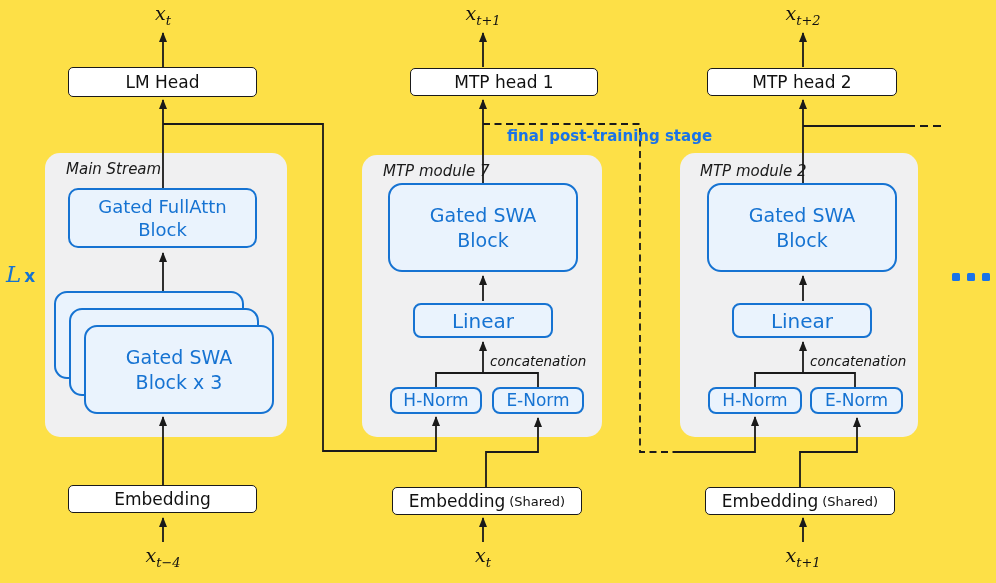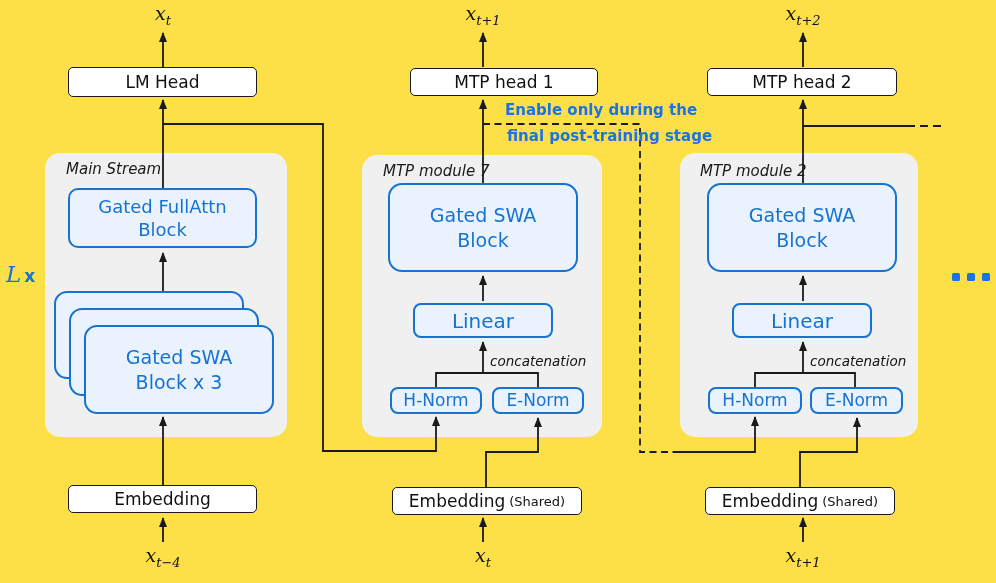--- a/index.html
+++ b/index.html
@@ -130,21 +130,20 @@
     <span>x</span><sub>t−4</sub>
   </div>
 
   <div class="mathlbl" style="left:423px; top:2px;">
     <span>x</span><sub>t+1</sub>
   </div>
   <div class="blackbox" style="left:394px; top:68px; width:188px; height:28px;margin-left:16px;">
     <span>MTP head 1</span>
   </div>
 
-  <div class="annot" style="left:505px; top:101px;">Enable only during the</div>
   <div class="annot" style="left:507px; top:127px;">final post-training stage</div>
 
   <div class="panel-label" style="left:383px; top:162px;">MTP module 7</div>
 
   <div class="bluebox fs19" style="left:388px; top:183px; width:190px; height:89px;">
     <span>Gated SWA</span>
     <span>Block</span>
   </div>
   <div class="bluebox fs20" style="left:413px; top:303px; width:140px; height:35px;">
     <span>Linear</span>

